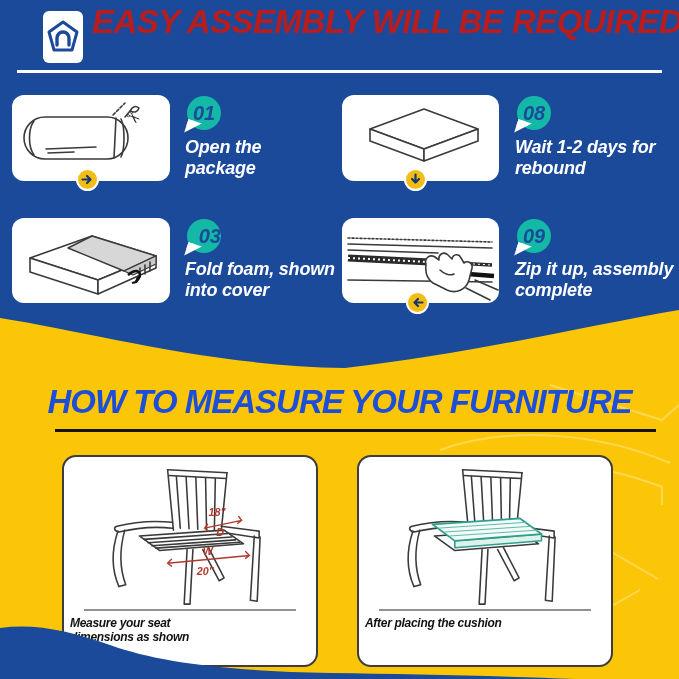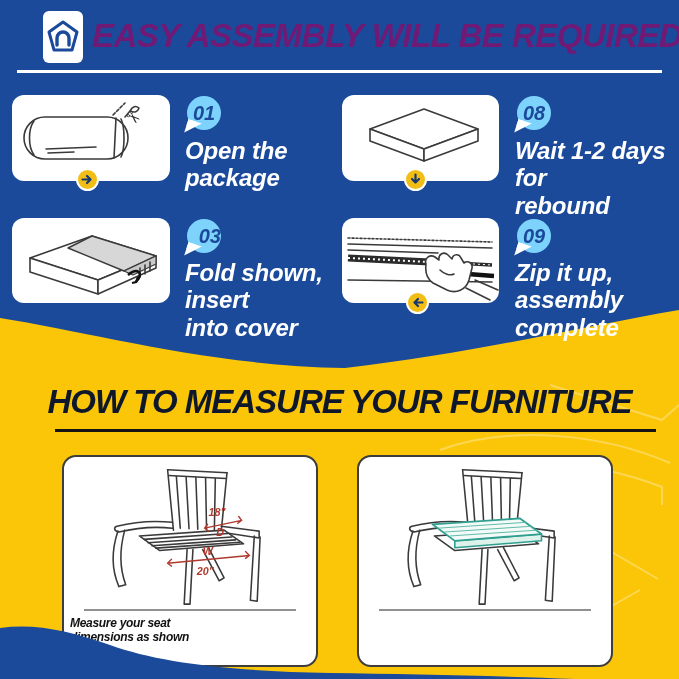--- a/index.html
+++ b/index.html
@@ -6,59 +6,59 @@
   body{
     width:679px;height:679px;position:relative;overflow:hidden;
     background:#fcc608;
     font-family:"Liberation Sans",sans-serif;
   }
   .abs{position:absolute;}
   
   .blue-shape{left:0;top:0;width:679px;height:375px;}
   .logo-box{left:43px;top:11px;width:40px;height:52px;background:#fff;border-radius:6px;
     display:flex;align-items:center;justify-content:center;}
-  .header-title{left:92px;top:17px;width:575px;color:#701a75;font-size:33px;font-weight:bold;
+  .header-title{left:92px;top:3px;width:575px;color:#b91c1c;font-size:33px;font-weight:bold;
     font-style:italic;letter-spacing:-0.5px;white-space:nowrap;}
   .header-rule{left:17px;top:70px;width:645px;height:3px;background:#fff;}
   
   .step-box{background:#fff;border-radius:12px;}
   .box1{left:12px;top:95px;width:158px;height:86px;}
   .box2{left:342px;top:95px;width:157px;height:86px;}
   .box3{left:12px;top:218px;width:158px;height:85px;}
   .box4{left:342px;top:218px;width:157px;height:85px;}
   .step-box svg{width:100%;height:100%;display:block;}
   
-  .badge{width:34px;height:34px;background:#7dd3fc;border-radius:50%;color:#1b4a9b;
+  .badge{width:34px;height:34px;background:#14b8a6;border-radius:50%;color:#1b4a9b;
     font-weight:bold;font-style:italic;font-size:20px;display:flex;align-items:center;
     justify-content:center;}
   .badge::after{content:"";position:absolute;left:-1px;bottom:-5px;width:0;height:0;
     border:7px solid transparent;border-top-color:#fff;border-left-color:#fff;
     transform:rotate(18deg);}
   .badge1{left:187px;top:96px;}
   .badge2{left:517px;top:96px;}
   .badge3{left:187px;top:219px;justify-content:flex-end;}
   .badge4{left:517px;top:219px;}
-  .step-label{color:#fff;font-weight:bold;font-style:italic;font-size:24px;line-height:1.14;
+  .step-label{color:#fff;font-weight:bold;font-style:italic;font-size:18px;line-height:1.14;
     white-space:pre-line;letter-spacing:-0.2px;}
   .lab1{left:185px;top:137px;width:165px;}
   .lab2{left:515px;top:137px;width:168px;}
   .lab3{left:185px;top:259px;width:165px;}
   .lab4{left:515px;top:259px;width:168px;}
   
   .dot{width:23px;height:23px;border-radius:50%;background:#f2bd14;border:2px solid #fff;
     box-sizing:border-box;display:flex;align-items:center;justify-content:center;}
   .dot1{left:76px;top:168px;}
   .dot2{left:404px;top:168px;}
   .dot4{left:406px;top:291px;}
   .dot svg{display:block;}
   .arr-down{transform:rotate(90deg);}
   .arr-left{transform:rotate(180deg);}
   
   .watermark{left:400px;top:355px;width:279px;height:320px;opacity:.3;pointer-events:none;}
-  .measure-title{left:0;top:383px;width:679px;text-align:center;color:#0f172a;font-size:33px;
+  .measure-title{left:0;top:383px;width:679px;text-align:center;color:#1d4ed8;font-size:33px;
     font-weight:bold;font-style:italic;letter-spacing:-1px;}
   .measure-rule{left:55px;top:429px;width:601px;height:3px;background:#141414;}
   .panel{top:455px;width:256px;height:212px;background:#fff;border:2px solid #3d3d3d;
     border-radius:14px;box-sizing:border-box;}
   .panel1{left:62px;}
   .panel2{left:357px;}
   .chair-art{left:14px;top:4px;width:224px;height:148px;}
   .panel-divider{left:20px;top:152px;width:212px;height:2px;background:#919191;}
   .panel-caption{left:6px;top:160px;width:240px;color:#111;font-weight:bold;
     font-style:italic;font-size:12px;line-height:1.16;white-space:pre-line;letter-spacing:-0.3px;}
@@ -142,21 +142,21 @@
     <path d="M80,18 L144,38 L112,53 L56,30 Z" fill="#d7d7d7" stroke="#3a3a3a" stroke-width="1.4" stroke-linejoin="round"></path>
     <path d="M144,38 L144,46 L121,57 L112,53 Z" fill="#c9c9c9" stroke="#3a3a3a" stroke-width="1.2" stroke-linejoin="round"></path>
     <path d="M128,50 L128,59 M133,47 L133,56 M138,44 L138,53" class="sk" stroke-width="1"></path>
     <path d="M116,57 C126,49 132,55 124,64" fill="none" stroke="#111" stroke-width="2.6"></path>
     <path d="M120,65 L124,64 L126,59" fill="none" stroke="#111" stroke-width="2.2"></path>
   </svg>
 </div>
 <div class="abs badge badge3">
     <span>03</span>
   </div>
-<div class="abs step-label lab3">Fold shown, insert
+<div class="abs step-label lab3">Fold foam, shown
 into cover</div>
 
 <div class="abs step-box box4">
   <svg viewBox="0 0 157 85" aria-hidden="true">
     <path d="M6,20 L150,24" class="sk" stroke-dasharray="2,2" stroke-width="1"></path>
     <path d="M6,26 L150,30 M6,32 L96,35" class="sk"></path>
     <path d="M6,40 L88,44" stroke="#2b2b2b" stroke-width="7" fill="none"></path>
     <path d="M6,40 L88,44" stroke="#fff" stroke-width="2" stroke-dasharray="2,3" fill="none"></path>
     <path d="M86,39 l9,1 l-1,8 l-9,-1 Z" fill="#2b2b2b"></path>
     <path d="M96,44 L150,47" stroke="#2b2b2b" stroke-width="3.4" fill="none"></path>
@@ -223,17 +223,18 @@
       <path d="M112,90 L109,146 M118,90 L115,146 M109,146 L115,146"></path>
       <path d="M128,90 L145,122 M134,88 L150,119 M145,122 L150,119"></path>
     </g>
     <path d="M63,76 L150,70 L170,84 L84,91 Z" class="skw"></path>
 
     <path d="M84,81 L84,88 L173,81 L173,74 Z" fill="#def2ec" stroke="#2f9e8e" stroke-width="1.6" stroke-linejoin="round"></path>
     <path d="M61,64 L151,58 L173,74 L84,81 Z" fill="#f2fbf8" stroke="#2f9e8e" stroke-width="1.8" stroke-linejoin="round"></path>
     <path d="M67,68 L157,62 M73,72 L163,66 M79,76 L169,70" fill="none" stroke="#5fb8a8" stroke-width="1"></path>
   </svg>
   <div class="abs panel-divider"></div>
+  <div class="abs panel-caption">After placing the cushion</div>
 </div>
 
 <svg class="abs bottom-wave" viewBox="0 0 600 56" aria-hidden="true">
   <path d="M0,5 C35,0 70,8 110,22 C160,40 230,48 330,50 C410,51 500,53 575,56 L0,56 Z" fill="#1b4a9b"></path>
 </svg>
 
 </body></html>

